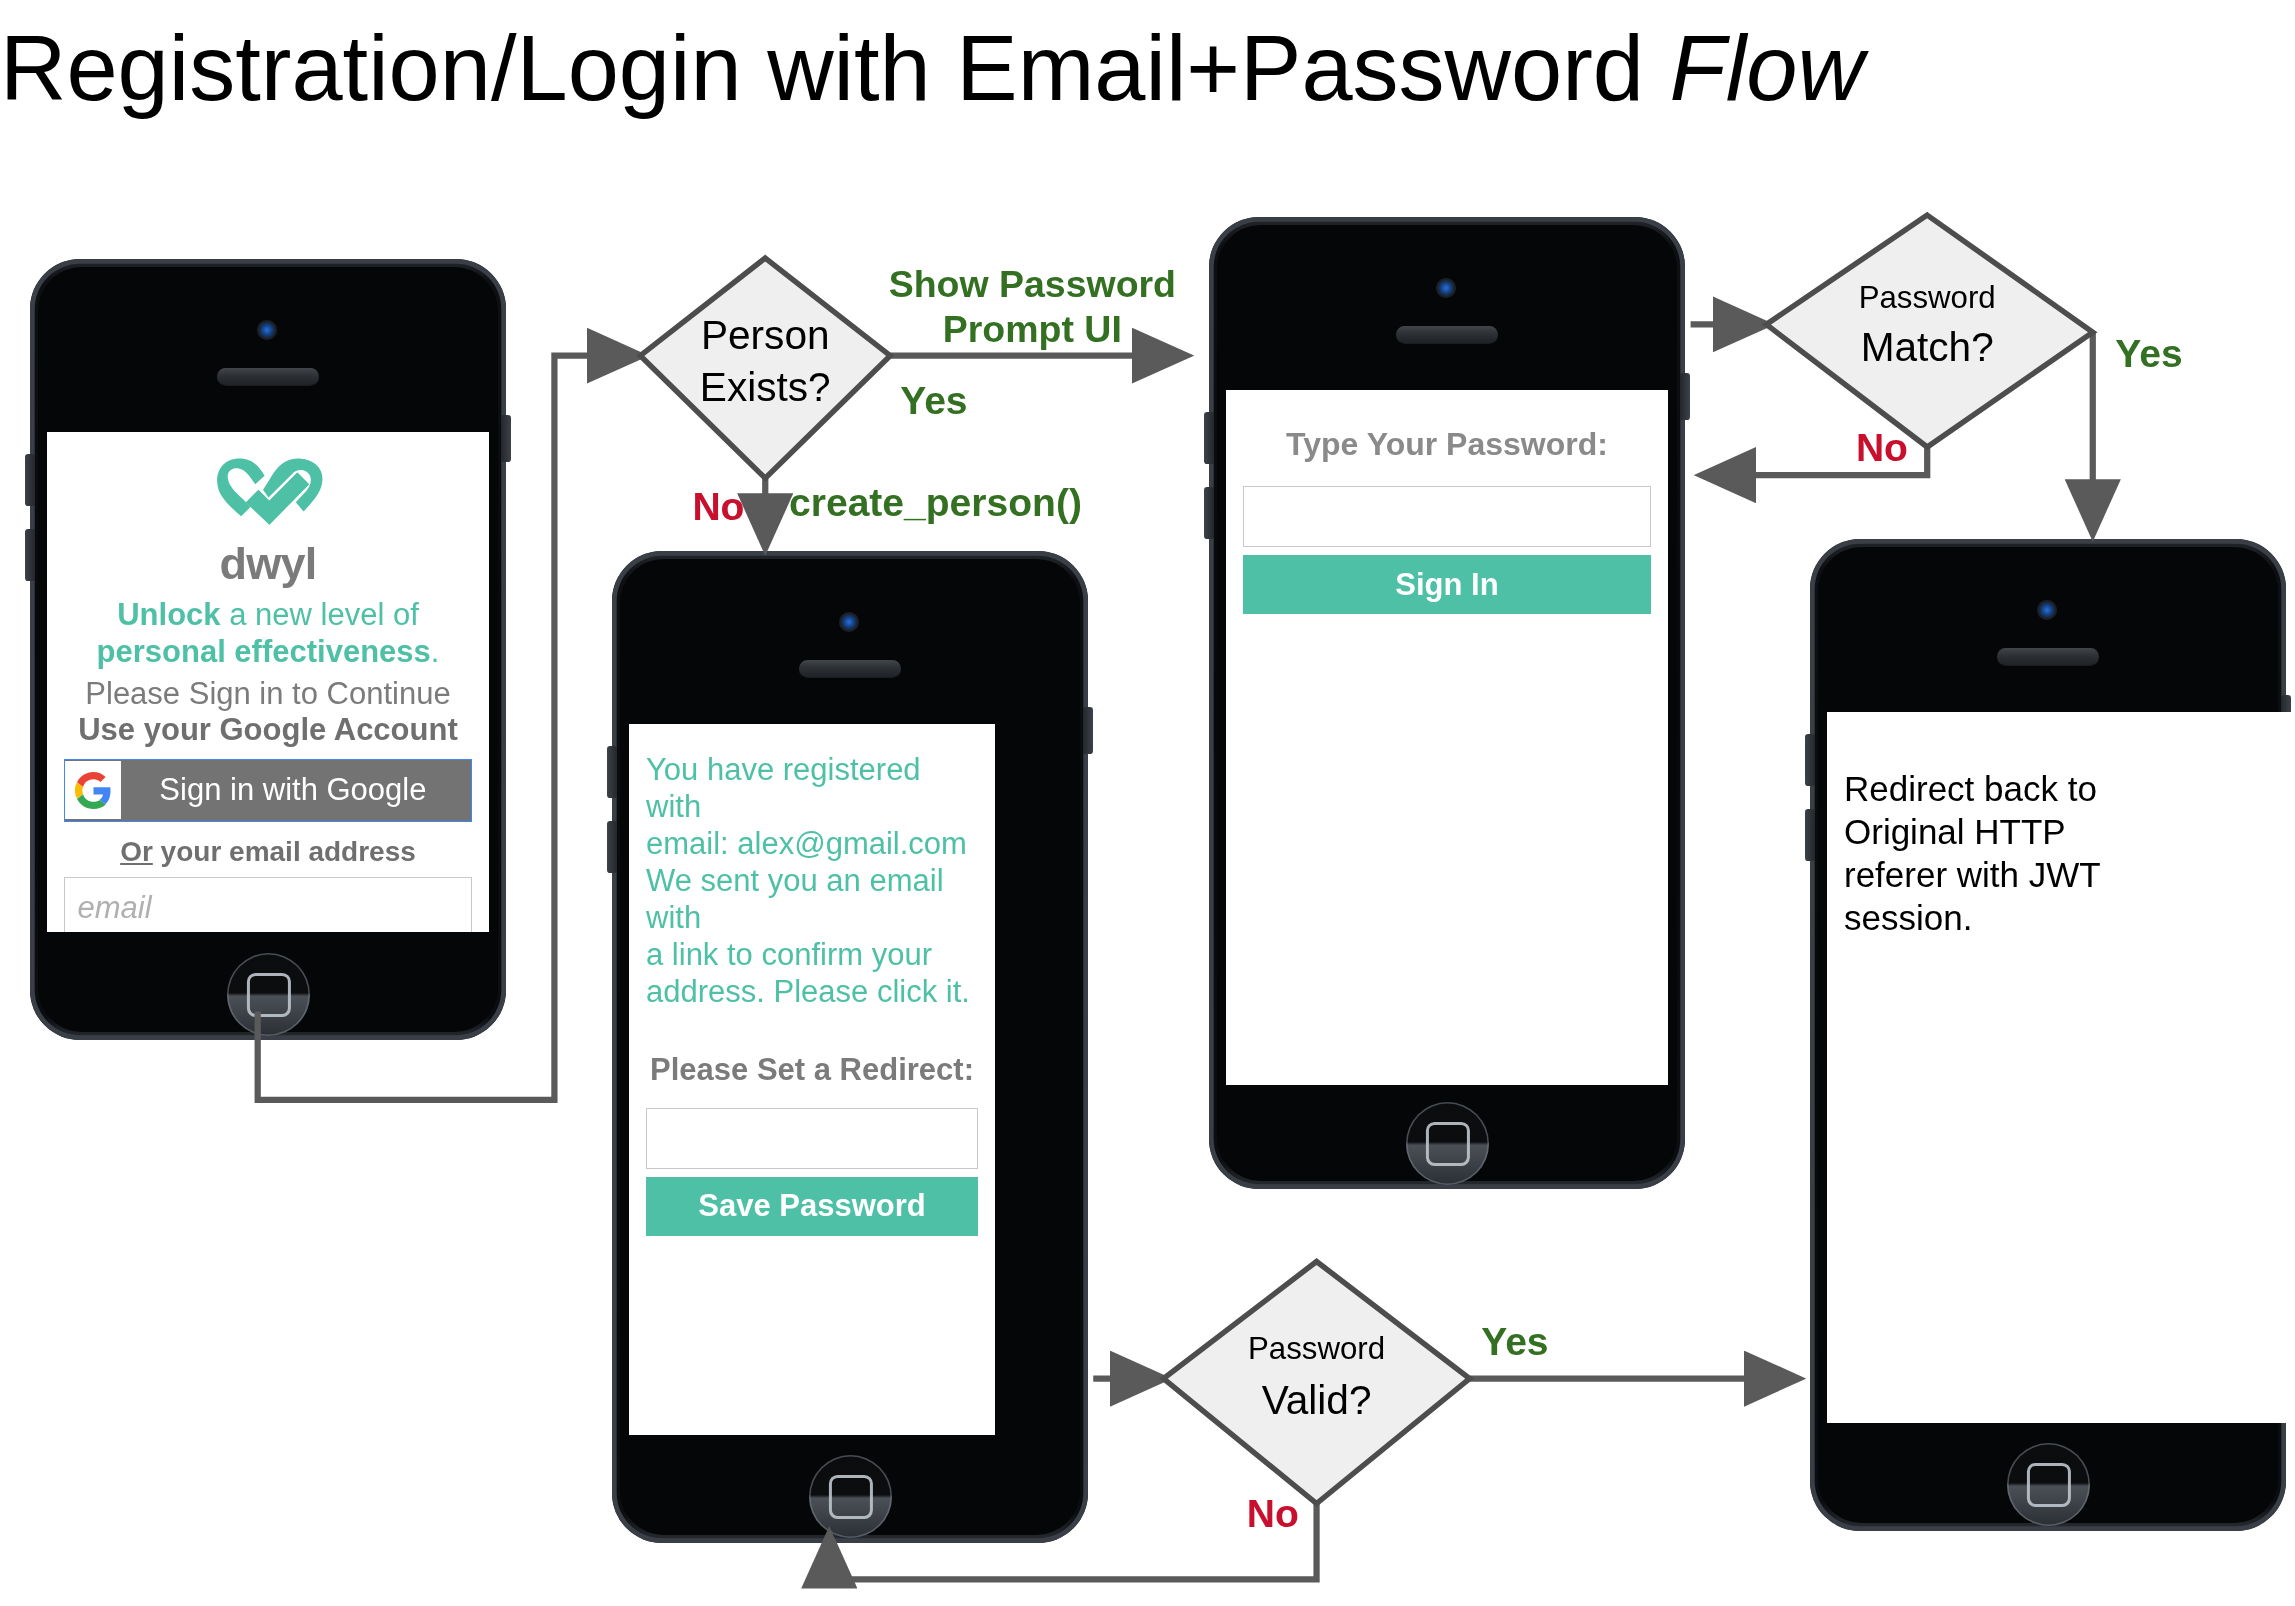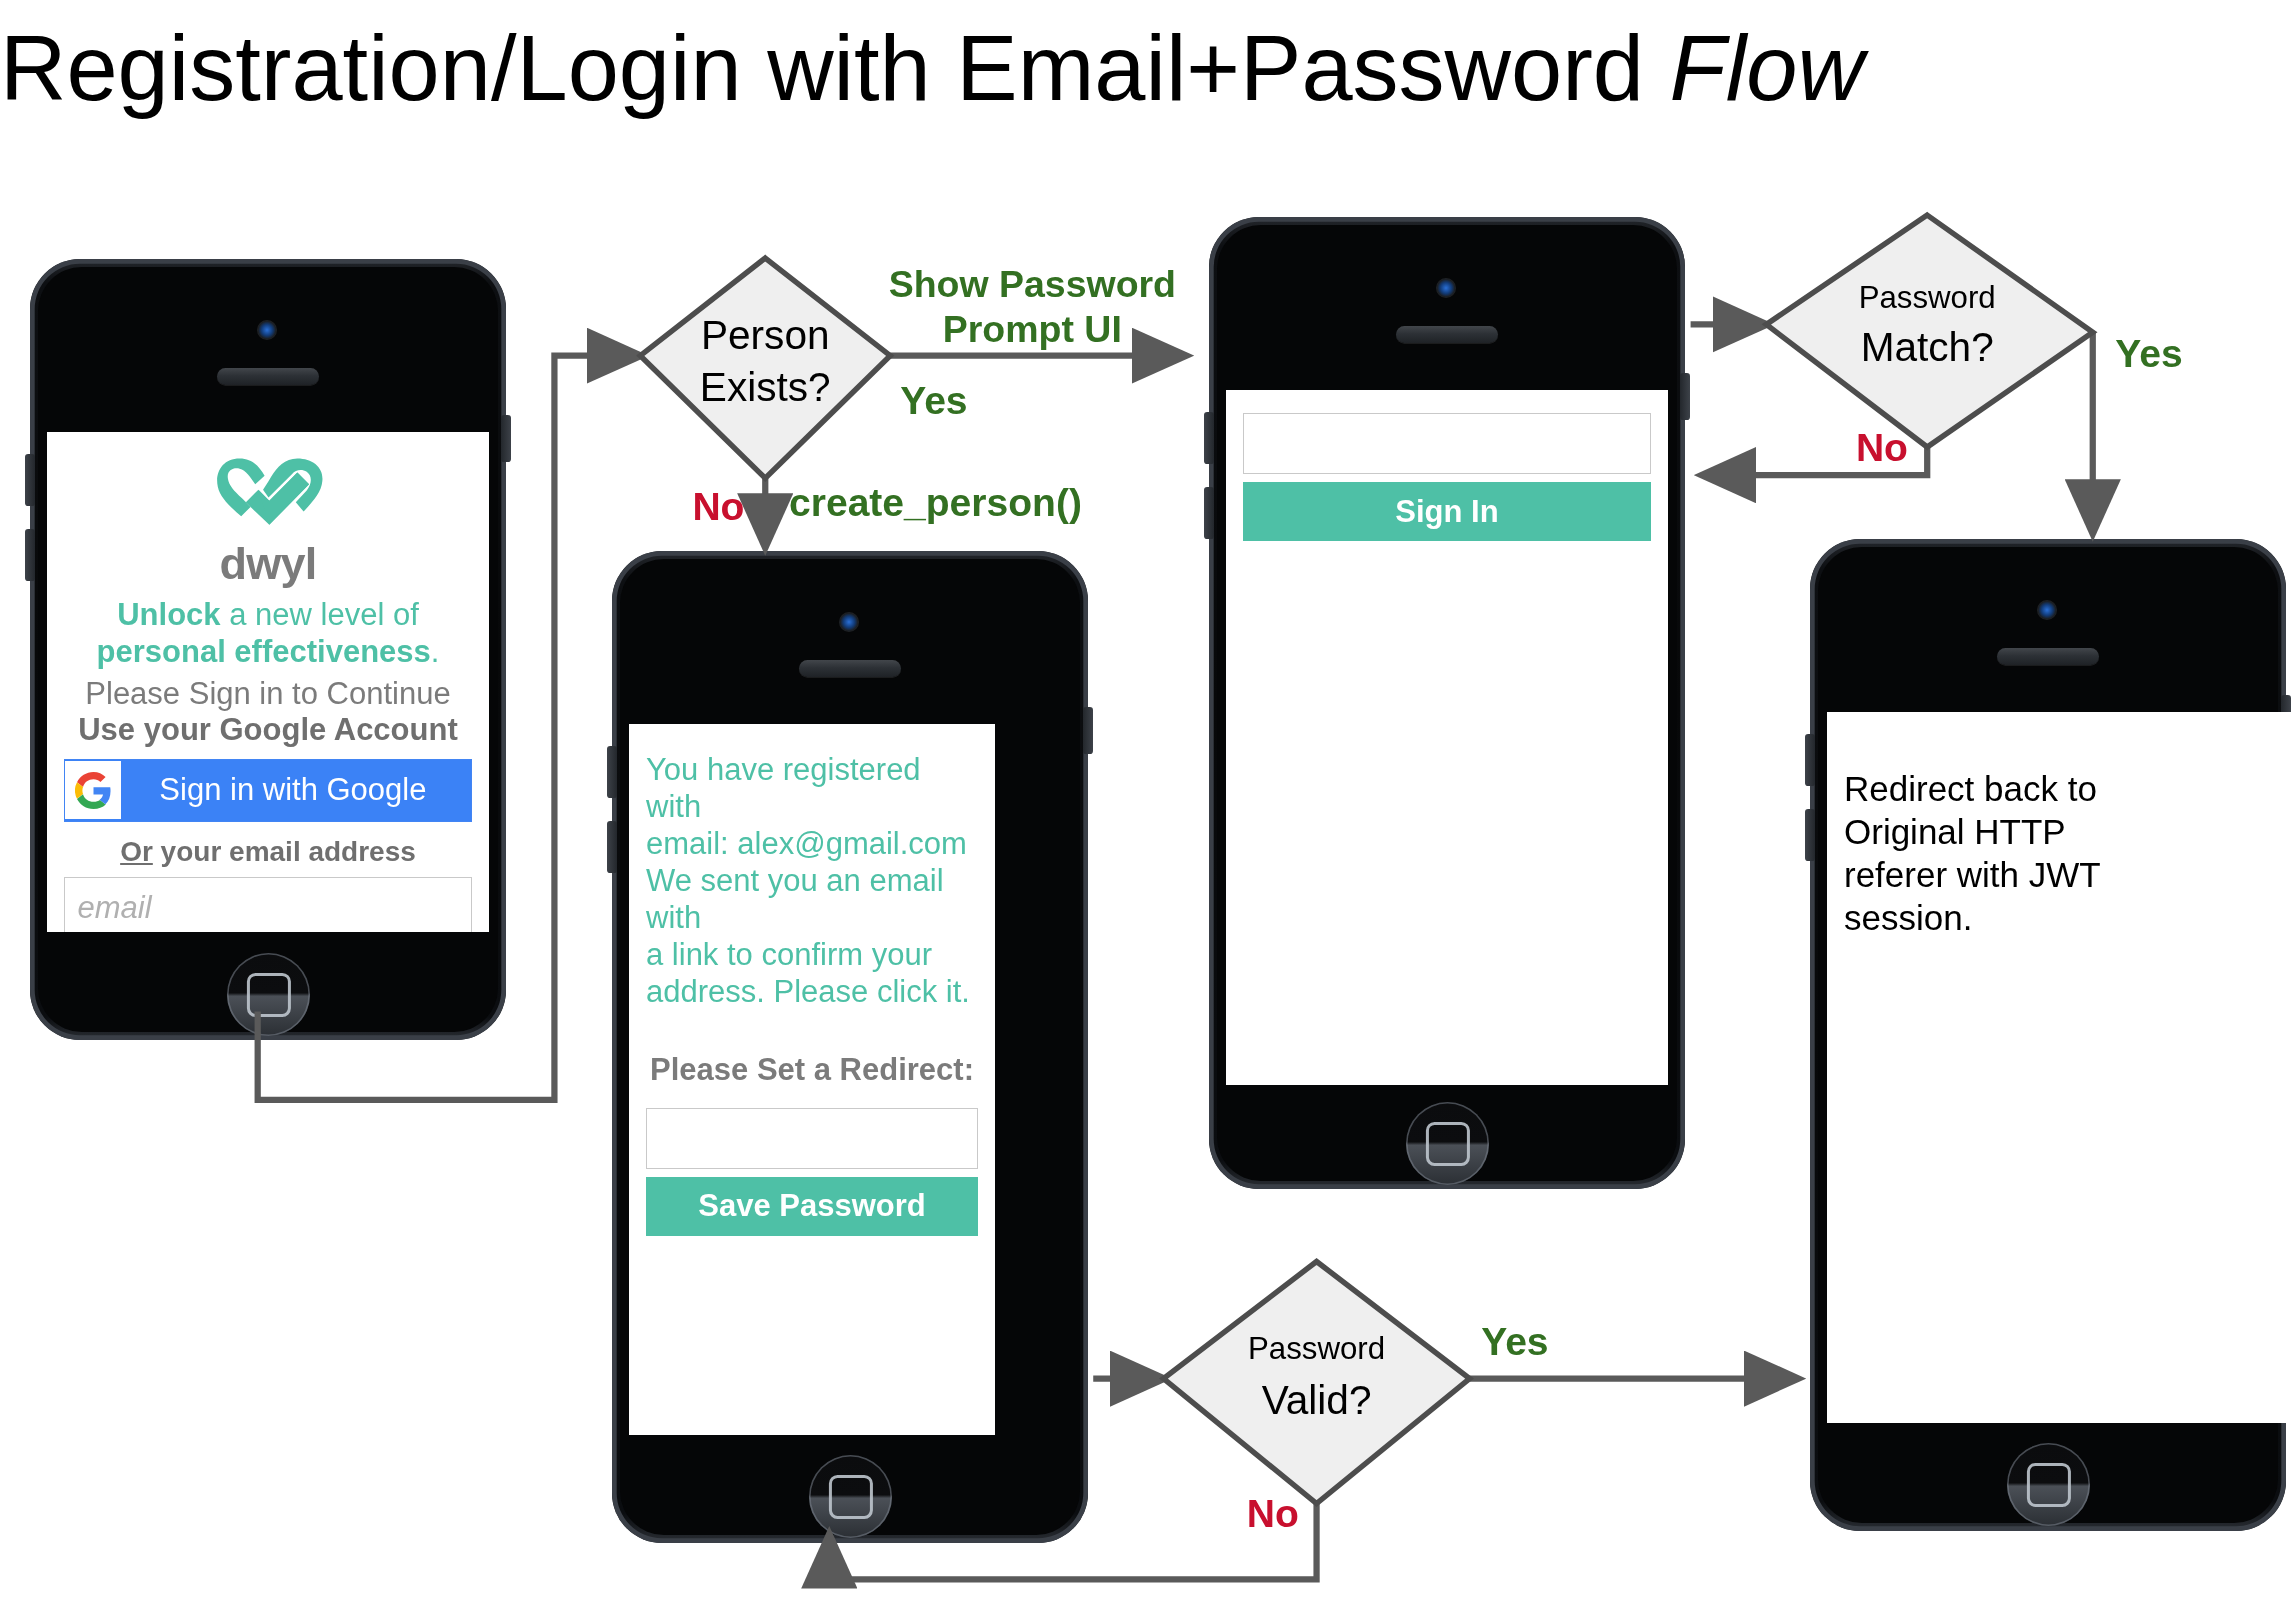--- a/index.html
+++ b/index.html
@@ -59,21 +59,21 @@
     letter-spacing:-0.8px;margin-top:-4.7px;
   }
   .tagline{
     text-align:center;color:#4ec0a6;font-size:31px;line-height:37px;margin-top:9.4px;
   }
   .tagline b{font-weight:700;}
   .tagline .dot{color:#4ec0a6;}
   .sub1{text-align:center;color:#7b7b7b;font-size:31px;line-height:36px;margin-top:6.2px;font-weight:400;}
   .sub2{text-align:center;color:#6f6f6f;font-size:31px;line-height:36px;font-weight:700;}
   .gbtn{
-    margin:11px 0 0 0;height:61px;background:#3b82f6;display:flex;align-items:center;
+    margin:11px 0 0 0;height:61px;background:#737373;display:flex;align-items:center;
     border:1.6px solid #4285F4;
   }
   .gbtn .gbox{
     width:56px;height:58px;background:#fff;display:flex;align-items:center;justify-content:center;flex:0 0 auto;
   }
   .gbtn .glabel{
     flex:1;text-align:center;color:#fff;font-size:31px;font-weight:400;padding-right:6.2px;
   }
   .orlabel{
     text-align:center;color:#6f6f6f;font-size:28px;font-weight:700;margin-top:14px;
@@ -204,20 +204,21 @@
     <div class="body"></div>
     <div class="inner"></div>
     <div class="cam" style="left:227px;top:61px;width:20.3px;height:20.3px;"></div>
     <div class="speaker" style="left:187px;top:109px;width:102px;height:17px;"></div>
     <div class="btn-side" style="left:-4.7px;top:195px;width:9.4px;height:52px;"></div>
     <div class="btn-side" style="left:-4.7px;top:270px;width:9.4px;height:52px;"></div>
     <div class="btn-side right" style="right:-4.7px;top:156px;width:9.4px;height:47px;"></div>
 
     <div class="screen" style="left:17px;top:173px;width:442px;height:695px;">
       <div class="scr-pad">
+        <div class="typepw">Type Your Password:</div>
         <div class="field" style="margin-top:23.4px;">
           <span class="ph"></span>
         </div>
         <div class="tealbtn">Sign In</div>
       </div>
     </div>
     <div class="home" style="left:197px;top:885px;width:83px;height:83px;">
       <div class="sq"></div>
     </div>
   </div>

